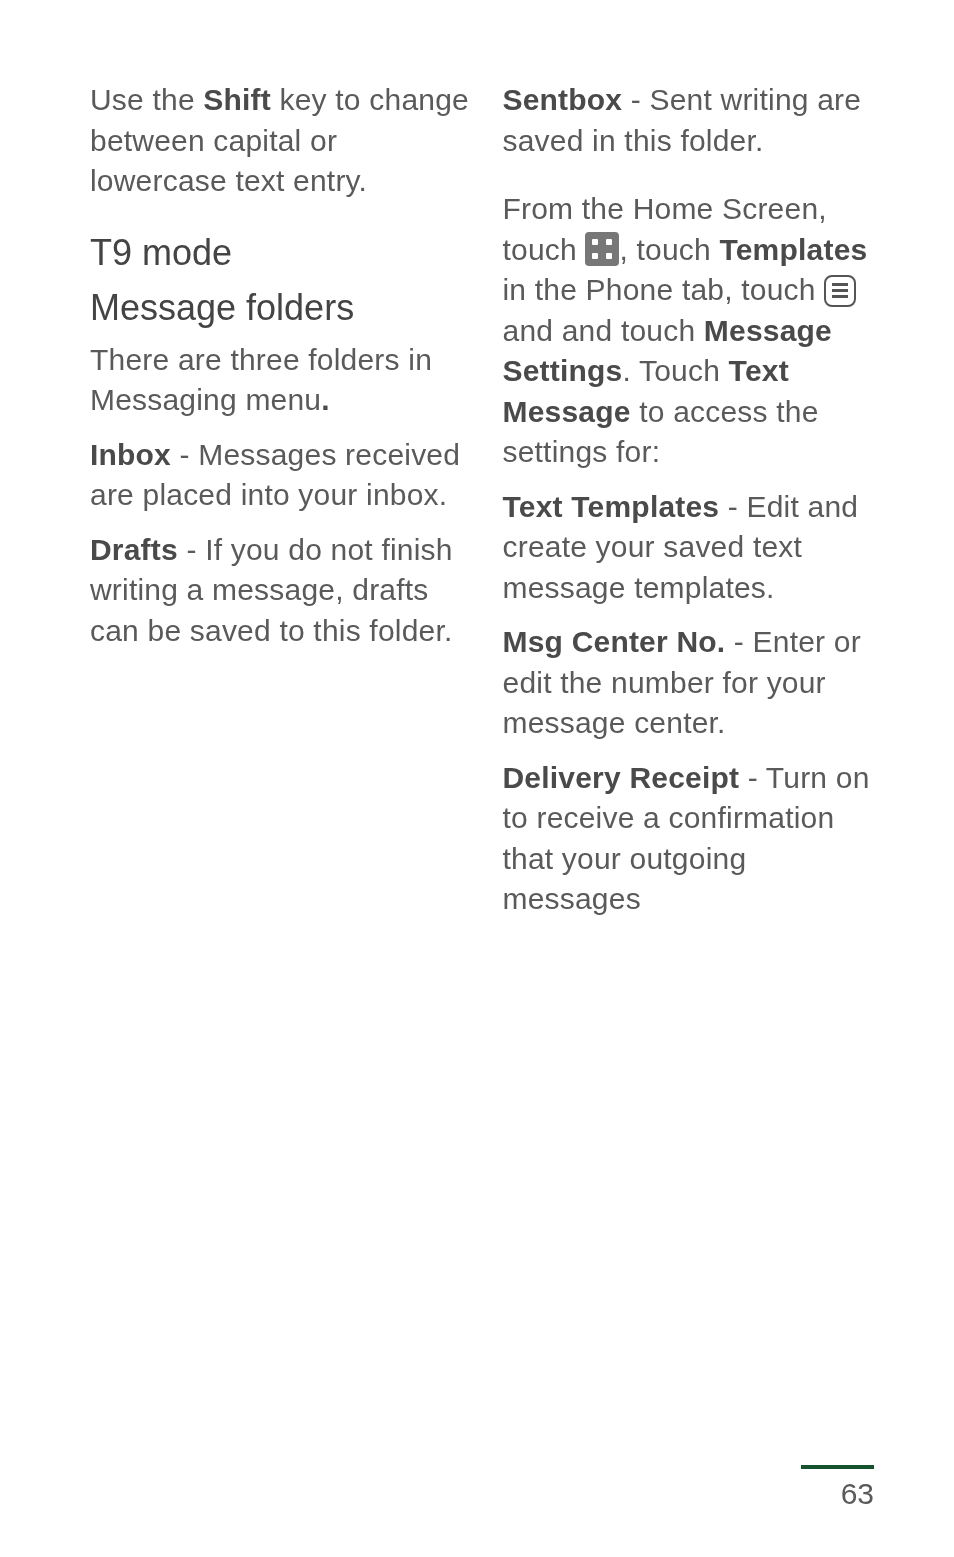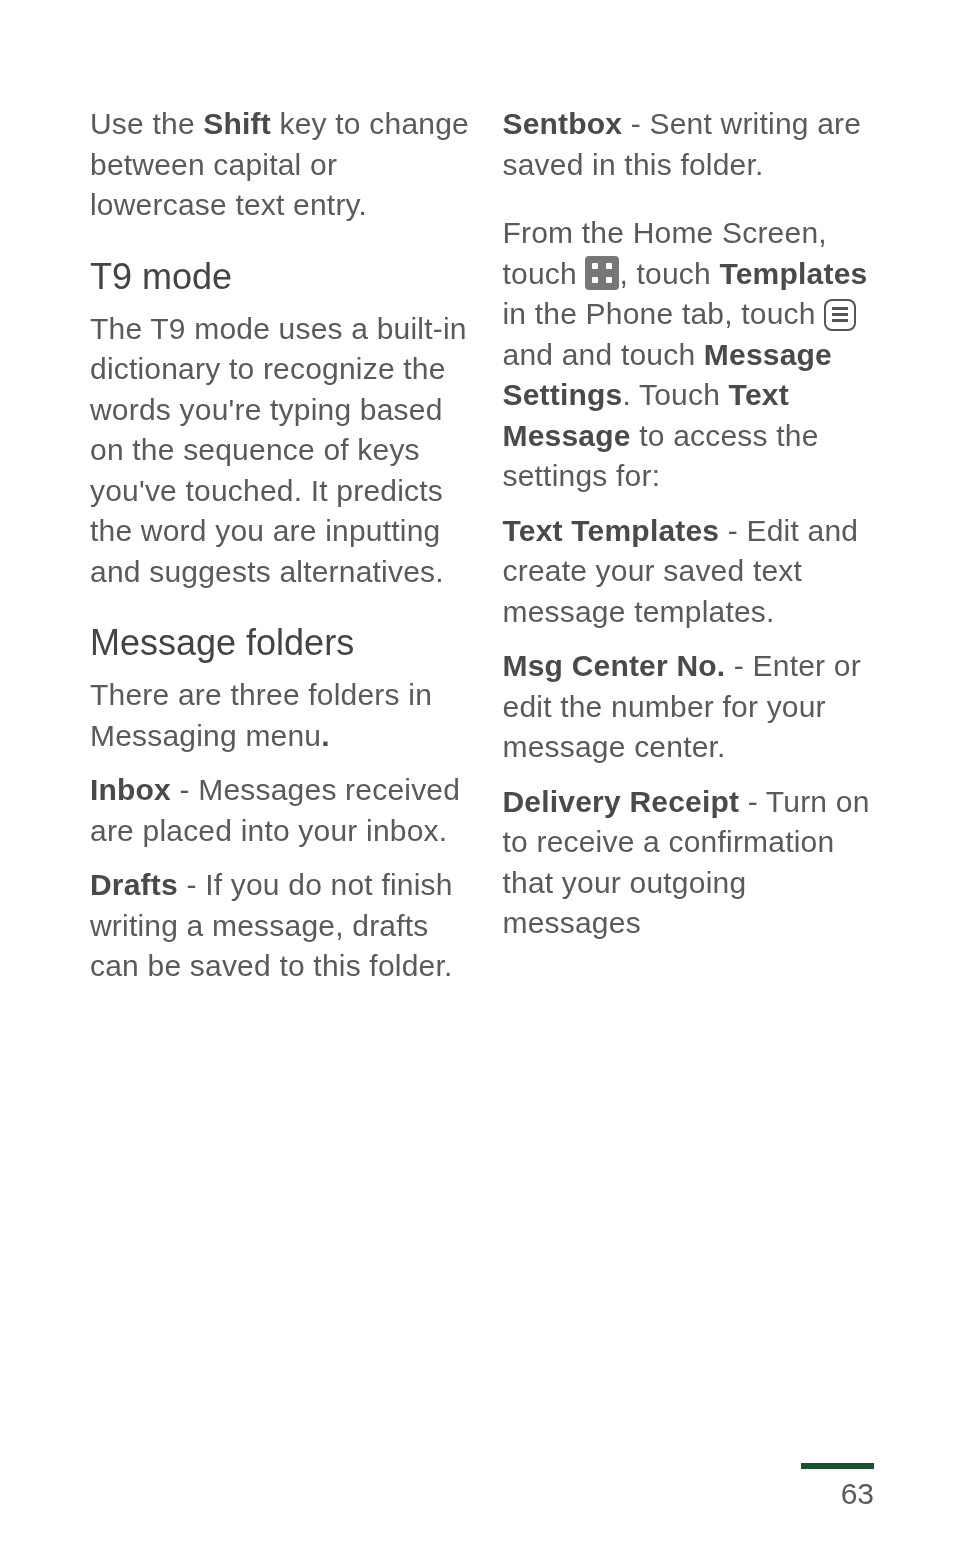--- a/index.html
+++ b/index.html
@@ -9,21 +9,20 @@
     background: #fff;
     font-family: "Helvetica Neue", Arial, sans-serif;
     color: #5a5a5a;
     padding: 80px 70px 60px 90px;
     position: relative;
     font-weight: 300;
   }
   .columns {
     display: flex;
     gap: 31px;
-    margin-top: 24px;
   }
   .col {
     flex: 1;
     min-width: 0;
   }
   .para {
     font-size: 30px;
     line-height: 1.35;
     margin-bottom: 28px;
     letter-spacing: 0.2px;
@@ -73,38 +72,37 @@
     height: 2.5px;
     background: #555;
     box-shadow: 0 6px 0 #555, 0 12px 0 #555;
   }
   .page-number {
     position: absolute;
     bottom: 46px;
     right: 80px;
     font-size: 30px;
     color: #5a5a5a;
-    border-top: 6px solid #14532d;
+    border-top: 4px solid #14532d;
     padding-top: 8px;
     padding-left: 40px;
   }
 </style>
 </head>
 <body>
 
 <div class="columns">
 
   <div class="col">
 
     <p class="para">
       <span>Use the </span><span class="b">Shift</span><span> key to change between capital or lowercase text entry.</span>
     </p>
 
     <h2 class="heading">T9 mode</h2>
-    <p class="para">The T9 mode uses a built-in dictionary to recognize the words you're typing based on the sequence of keys you've touched. It predicts the word you are inputting and suggests alternatives.</p>
 
     <h2 class="heading">Message folders</h2>
     <p class="para" style="margin-bottom:14px">
       <span>There are three folders in Messaging menu</span><span class="b">.</span>
     </p>
     <p class="para" style="margin-bottom:14px">
       <span class="b">Inbox</span><span> - Messages received are placed into your inbox.</span>
     </p>
     <p class="para">
       <span class="b">Drafts</span><span> - If you do not finish writing a message, drafts can be saved to this folder.</span>

